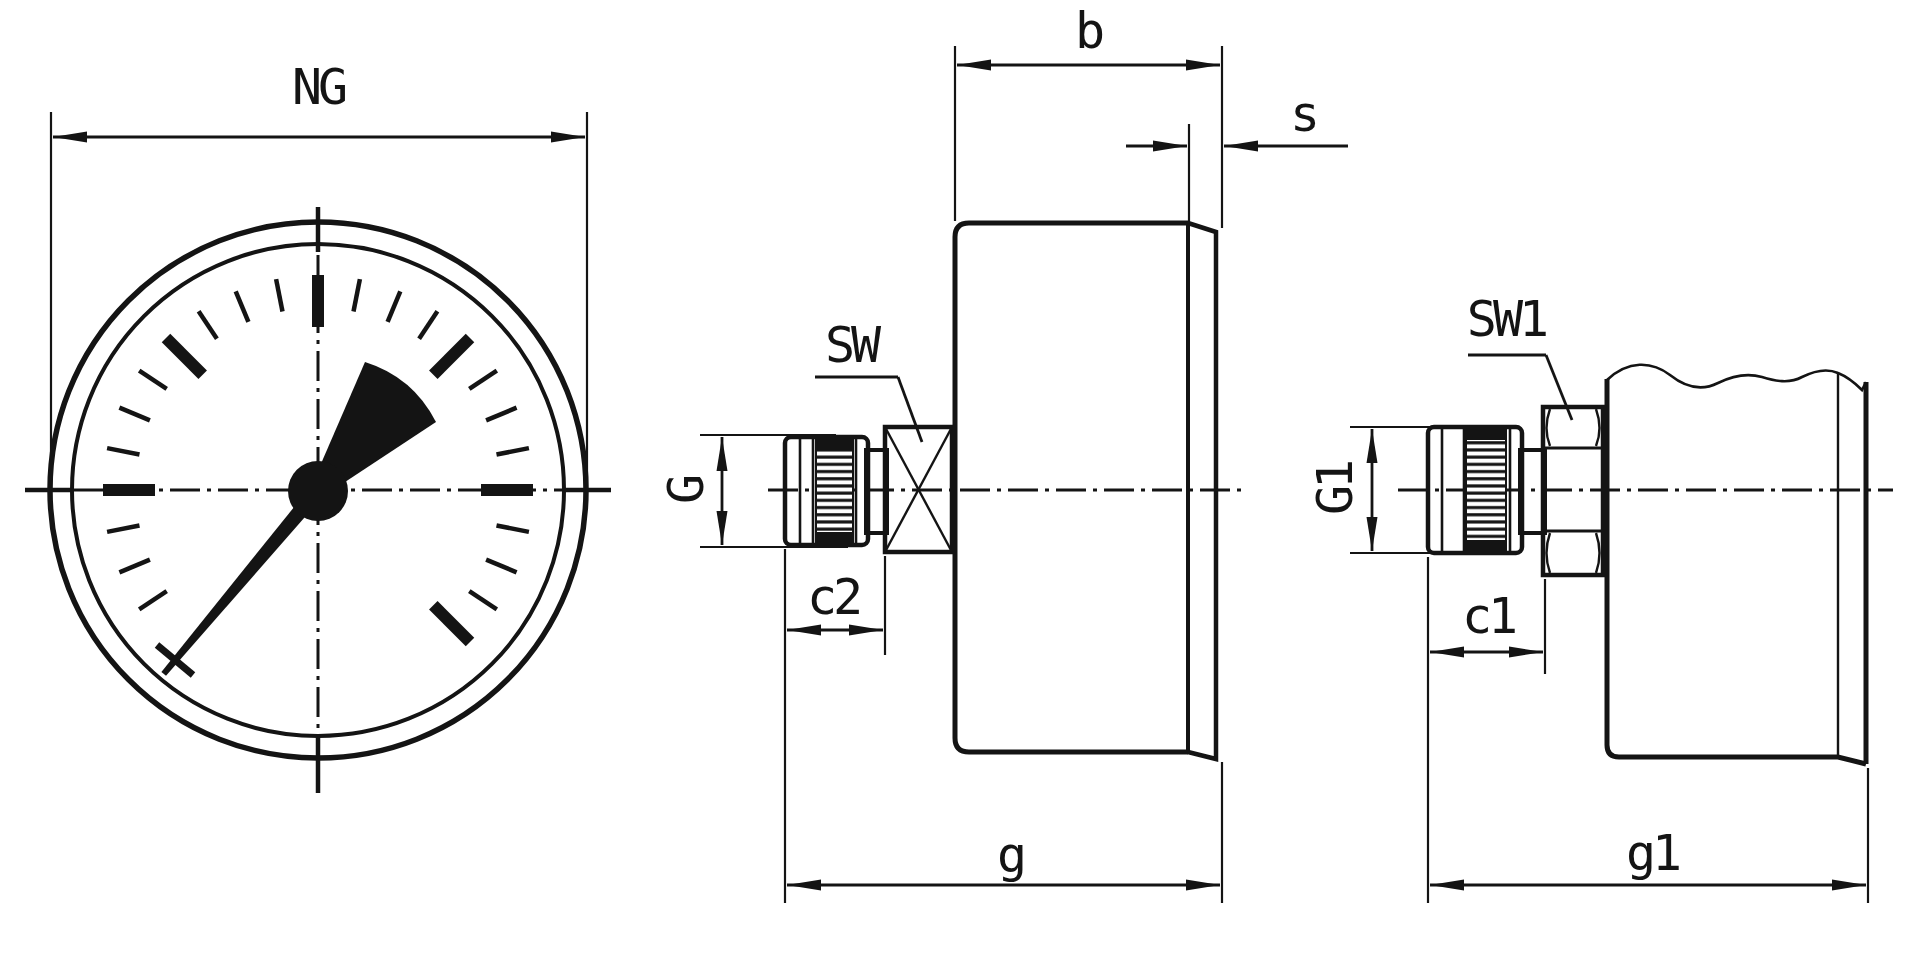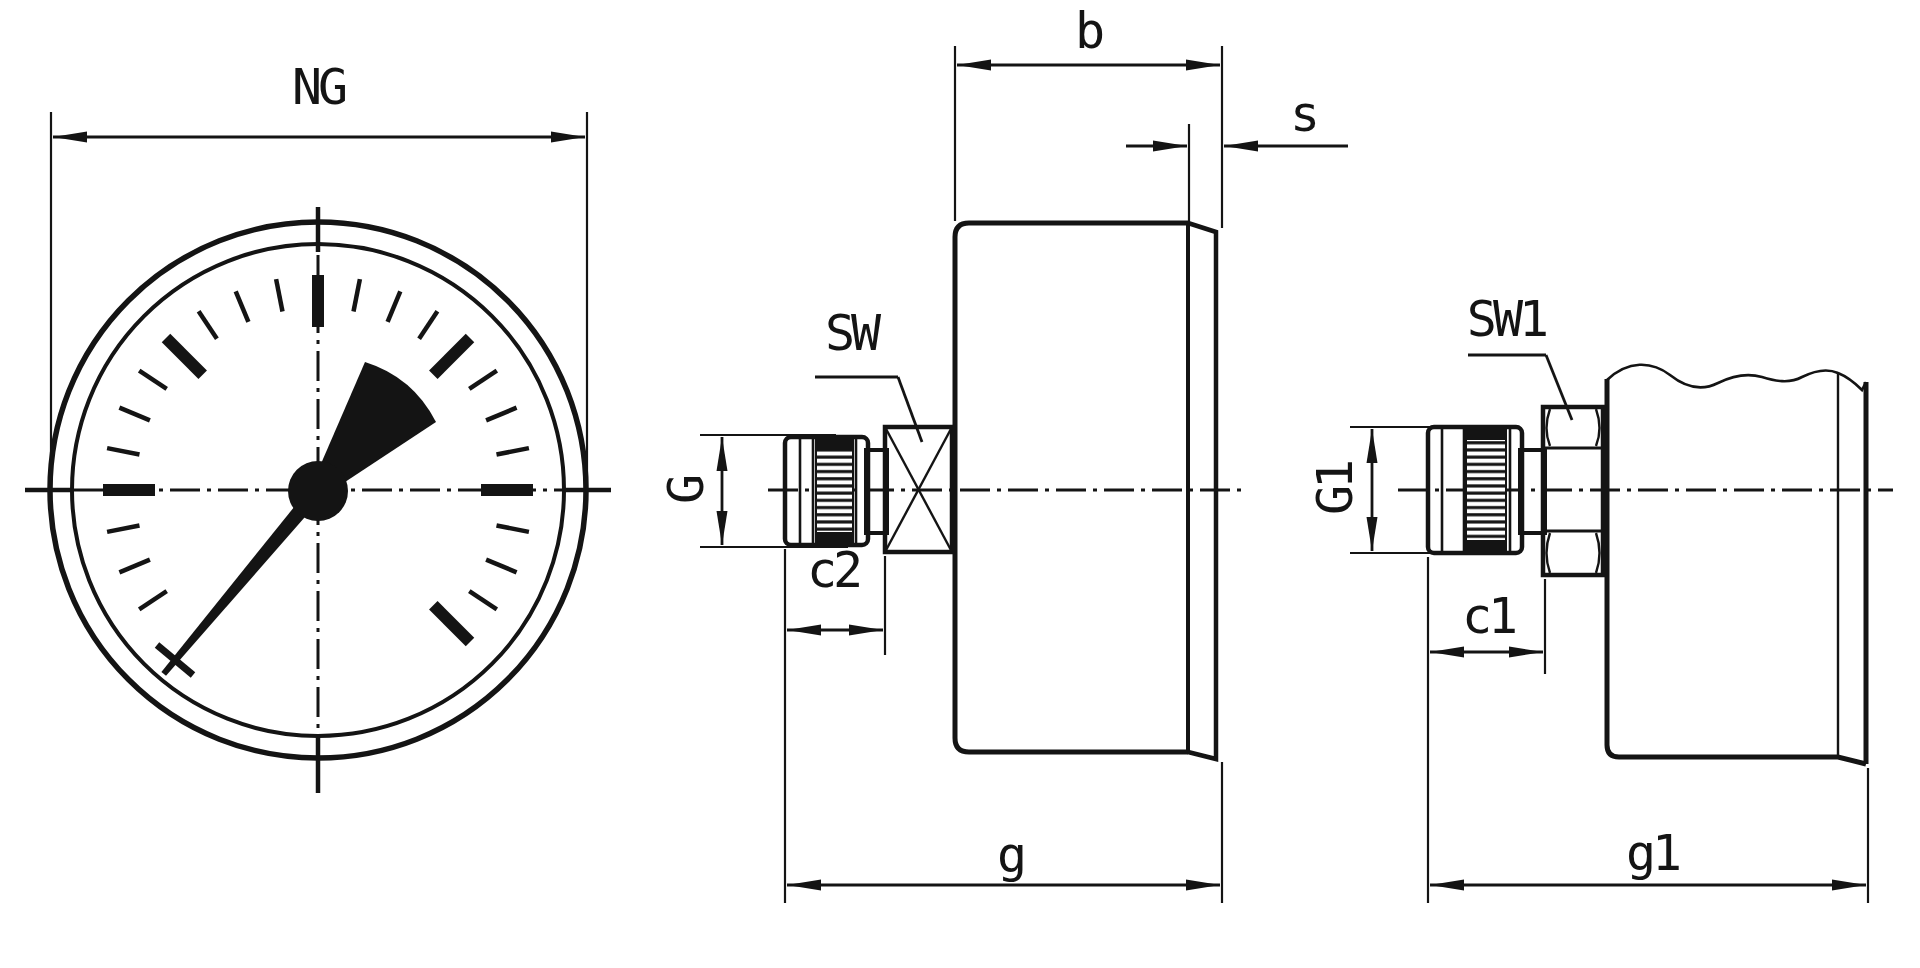--- a/index.html
+++ b/index.html
@@ -213,21 +213,21 @@
     <g stroke-width="2.8">
       <line x1="1468" y1="355" x2="1546" y2="355"></line>
       <line x1="1546" y1="355" x2="1572" y2="420"></line>
     </g>
   </g>
 </svg>
 
   <span class="dim-label" style="left:318px;top:87px">NG</span>
   <span class="dim-label" style="left:1088px;top:31px">b</span>
   <span class="dim-label" style="left:1303px;top:114px">s</span>
-  <span class="dim-label" style="left:851px;top:333px">SW</span>
+  <span class="dim-label" style="left:851px;top:345px">SW</span>
   <span class="dim-label rot" style="left:686px;top:491px">G</span>
-  <span class="dim-label" style="left:833px;top:570px">c2</span>
+  <span class="dim-label" style="left:833px;top:597px">c2</span>
   <span class="dim-label" style="left:1010px;top:855px">g</span>
   <span class="dim-label" style="left:1506px;top:319px">SW1</span>
   <span class="dim-label rot" style="left:1335px;top:489px">G1</span>
   <span class="dim-label" style="left:1488px;top:616px">c1</span>
   <span class="dim-label" style="left:1652px;top:853px">g1</span>
 </div>
 
 </body></html>

